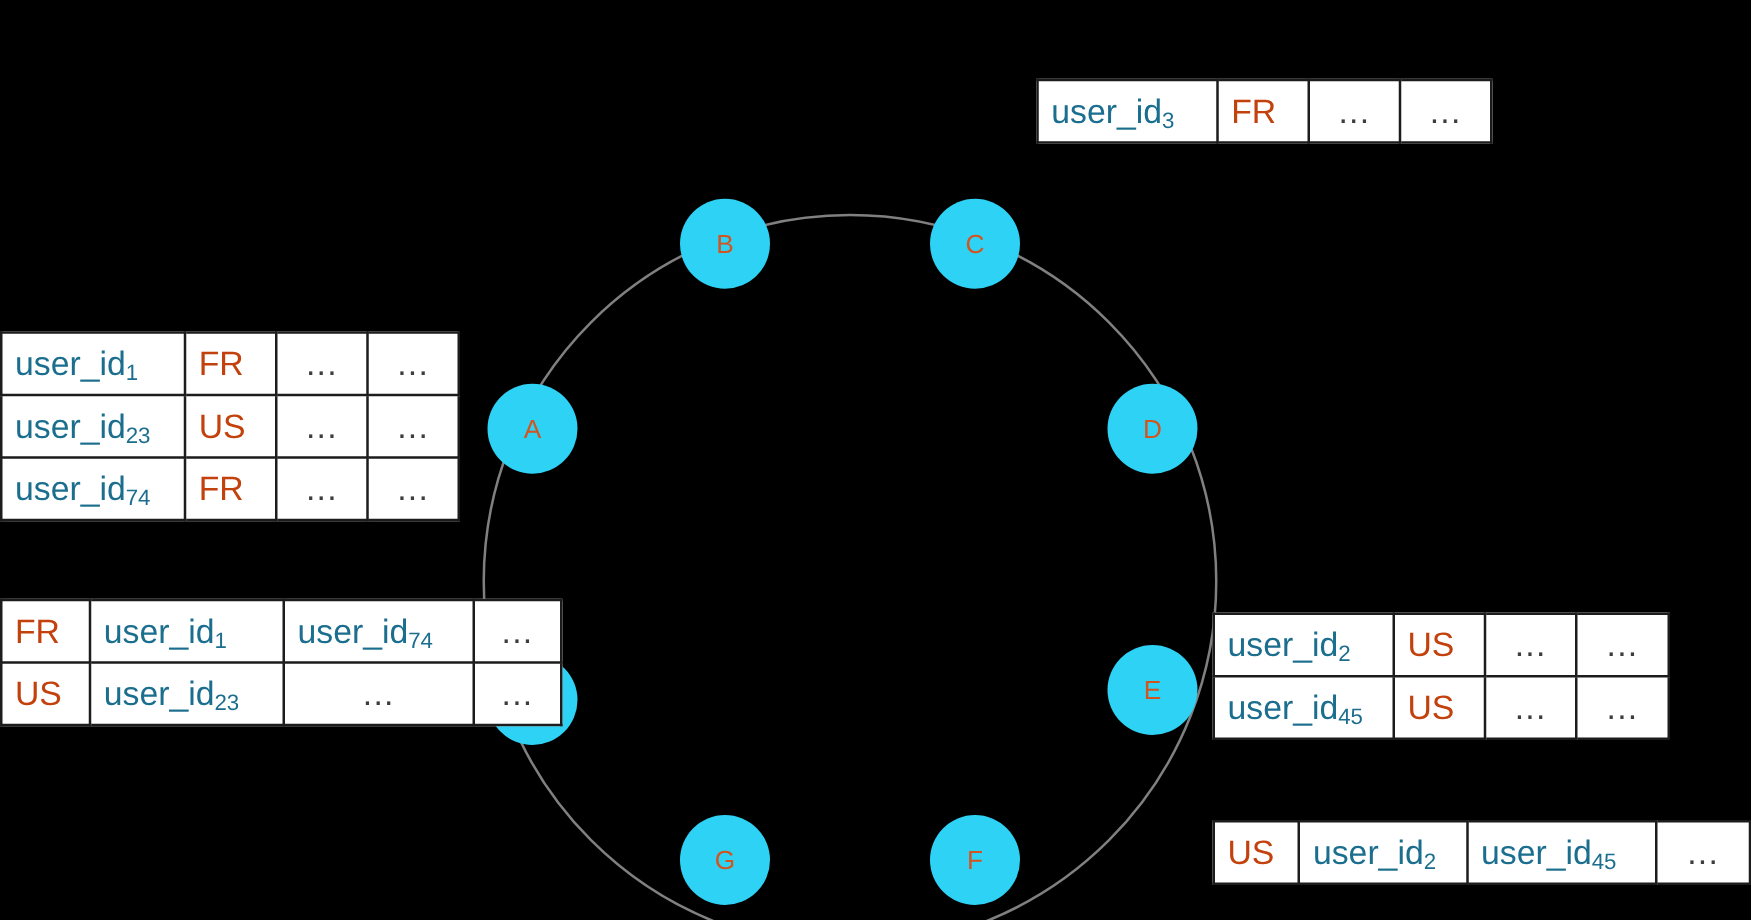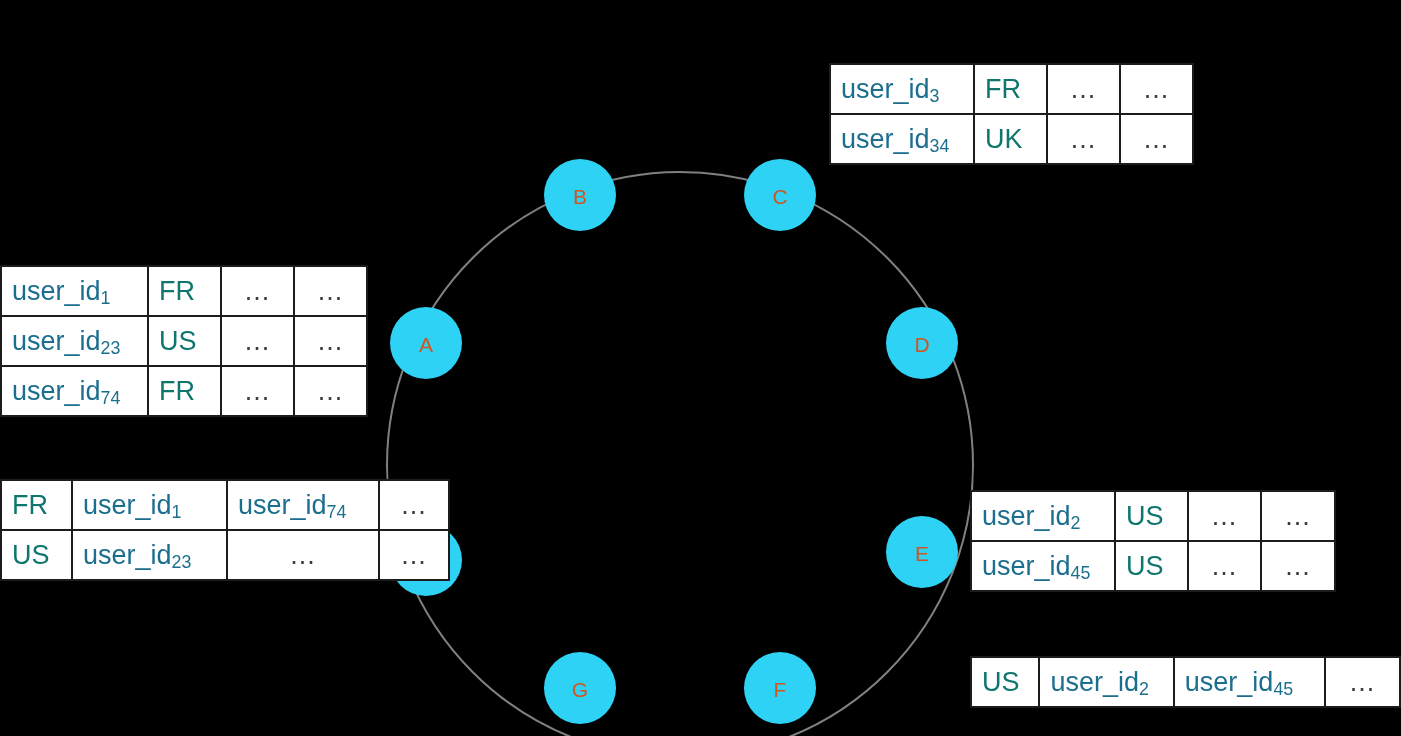--- a/index.html
+++ b/index.html
@@ -55,21 +55,21 @@
     background: #ffffff;
     height: 50px;
     padding: 0 10px;
     font-size: 27px;
     font-family: "Liberation Sans", sans-serif;
     white-space: nowrap;
     vertical-align: middle;
     line-height: 1;
   }
   .cell-id  { color: #1b6e8e; text-align: left; }
-  .cell-cc  { color: #0f766e; text-align: left; }
+  .cell-cc  { color: #c2410c; text-align: left; }
   .cell-dots{ color: #3d3d3d; text-align: center; font-size: 24px; letter-spacing: 1px; }
   .cell-id sub {
     font-size: 0.66em;
     color: #1b6e8e;
     vertical-align: baseline;
     position: relative;
     bottom: -0.28em;
   }
 
   
@@ -172,26 +172,20 @@
       </tbody>
     </table>
   <table class="dt" id="table-users-c">
       <tbody>
         <tr>
           <td class="c0 cell-id"><span>user_id</span><sub>3</sub></td>
           <td class="c1 cell-cc">FR</td>
           <td class="c2 cell-dots">...</td>
           <td class="c3 cell-dots">...</td>
         </tr>
-        <tr>
-          <td class="c0 cell-id"><span>user_id</span><sub>34</sub></td>
-          <td class="c1 cell-cc">UK</td>
-          <td class="c2 cell-dots">...</td>
-          <td class="c3 cell-dots">...</td>
-        </tr>
       </tbody>
     </table>
   <table class="dt" id="table-index-a">
       <tbody>
         <tr>
           <td class="c0 cell-cc">FR</td>
           <td class="c1 cell-id"><span>user_id</span><sub>1</sub></td>
           <td class="c2 cell-id"><span>user_id</span><sub>74</sub></td>
           <td class="c3 cell-dots">...</td>
         </tr>

